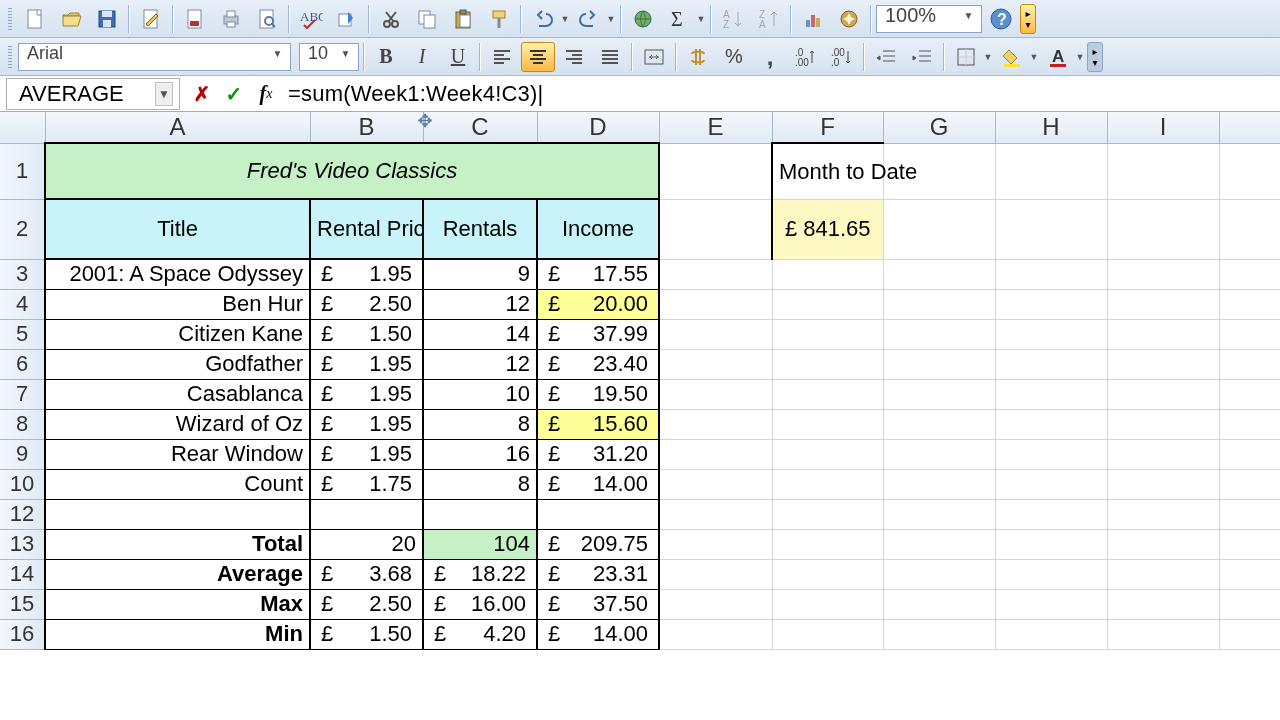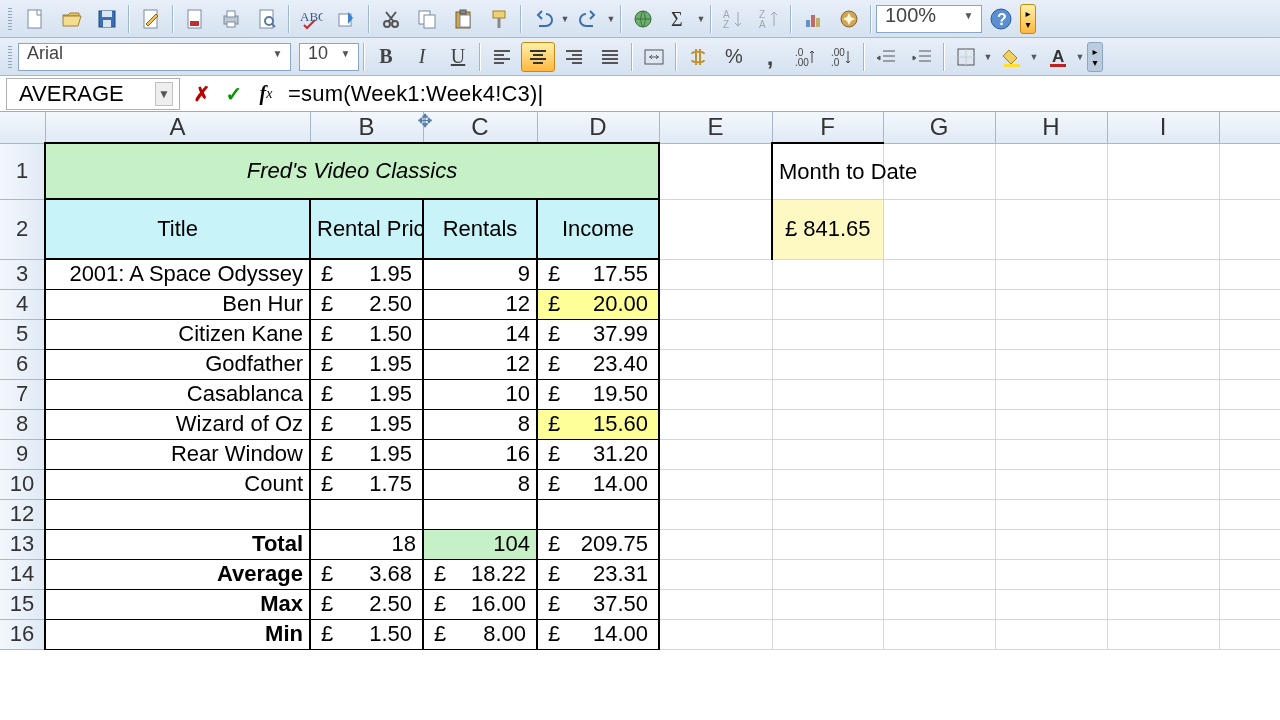--- a/index.html
+++ b/index.html
@@ -783,21 +783,21 @@
           <td class="cell"></td>
           <td class="cell"></td>
           <td class="cell"></td>
           <td class="cell"></td>
           <td class="cell"></td>
   </tr>
 
   <tr>
     <td class="rowhdr">13</td>
     <td class="cell thick-left thick-right thin-bottom right bold">Total</td>
-    <td class="cell thick-right thin-bottom center">18</td>
+    <td class="cell thick-right thin-bottom center">20</td>
     <td class="cell thick-right thin-bottom center hl-green">104</td>
     <td class="cell thick-right thin-bottom">
             <div class="money">
               <span>£</span>
               <span>209.75</span>
             </div>
           </td>
     <td class="cell"></td>
           <td class="cell"></td>
           <td class="cell"></td>
@@ -869,21 +869,21 @@
     <td class="cell thick-left thick-right thin-bottom right bold">Min</td>
     <td class="cell thick-right thin-bottom">
             <div class="money">
               <span>£</span>
               <span>1.50</span>
             </div>
           </td>
     <td class="cell thick-right thin-bottom">
             <div class="money">
               <span>£</span>
-              <span>8.00</span>
+              <span>4.20</span>
             </div>
           </td>
     <td class="cell thick-right thin-bottom">
             <div class="money">
               <span>£</span>
               <span>14.00</span>
             </div>
           </td>
     <td class="cell"></td>
           <td class="cell"></td>

